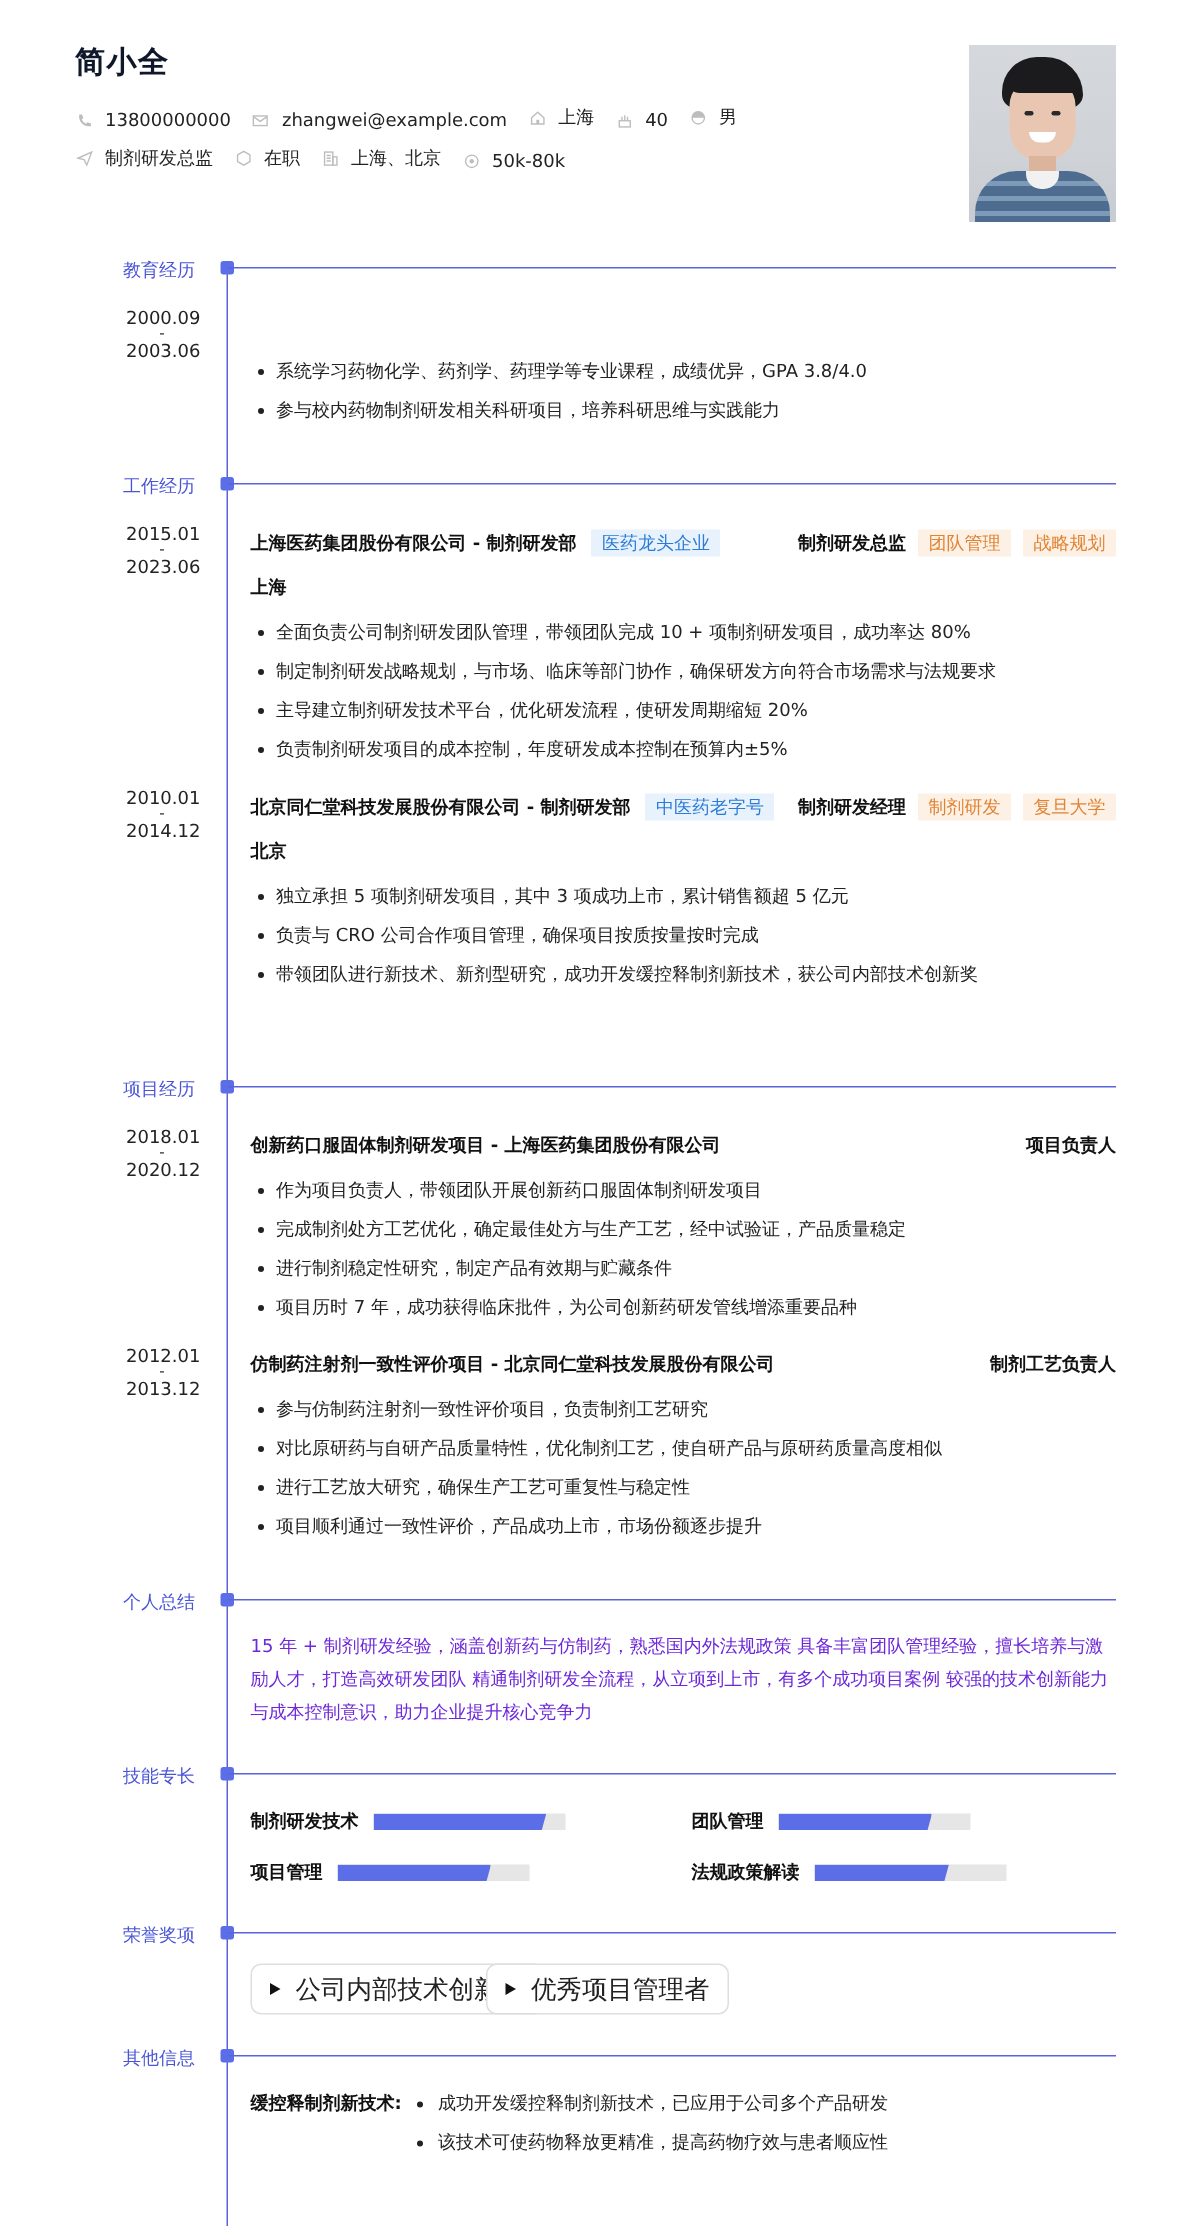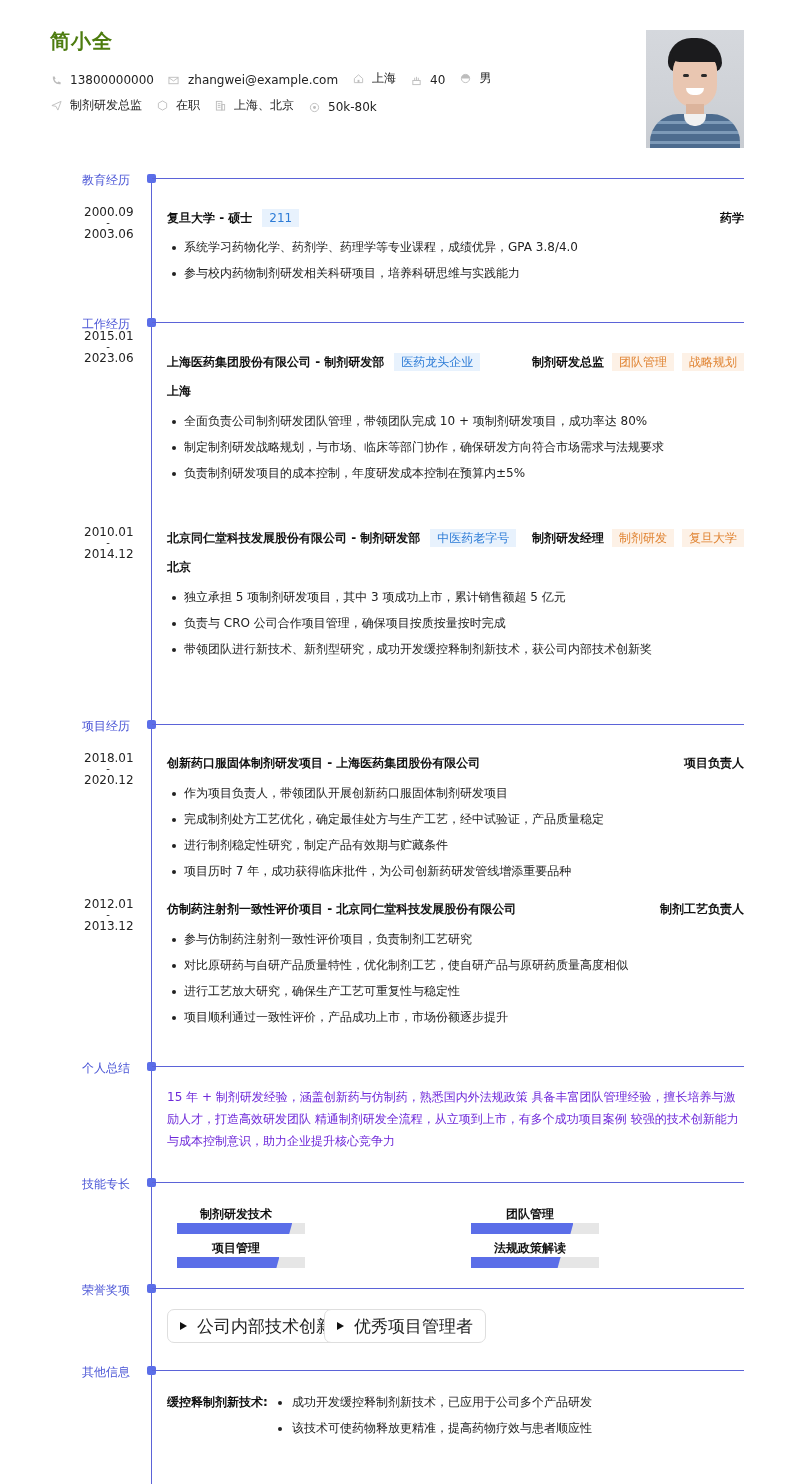--- a/index.html
+++ b/index.html
@@ -7,21 +7,21 @@
   body {
     font-family: "DejaVu Sans", "Liberation Sans", sans-serif;
     color: #1f1f1f;
     font-size: 12px;
     position: relative;
     overflow: hidden;
   }
   .page { position: relative; width: 794px; height: 1484px; }
 
   
-  .name { position: absolute; left: 50px; top: 28px; font-size: 20px; font-weight: bold; color: #4d7c0f; letter-spacing: 1px; }
+  .name { position: absolute; left: 50px; top: 28px; font-size: 20px; font-weight: bold; color: #0f172a; letter-spacing: 1px; }
   .info-row { position: absolute; left: 50px; display: flex; align-items: flex-end; font-size: 12px; color: #222; }
   .info-row.r1 { top: 70px; }
   .info-row.r2 { top: 97px; }
   .info-item { display: flex; align-items: center; margin-right: 14px; }
   .info-item .ic { width: 12px; height: 12px; margin-right: 8px; color: #b8b8b8; display: inline-flex; align-items: center; justify-content: center; }
   .info-item .ic svg { width: 11px; height: 11px; }
 
   .avatar {
     position: absolute; left: 646px; top: 30px; width: 98px; height: 118px;
     background: linear-gradient(180deg, #d5d8dd 0%, #cfd2d7 60%, #c8ccd2 100%);
@@ -55,21 +55,21 @@
   .tag-orange { background: #fdf1e6; color: #e08433; padding: 1px 7px; margin-left: 8px; font-size: 12px; line-height: 16px; }
 
   .sub { position: absolute; left: 167px; font-size: 12px; font-weight: bold; color: #111; }
 
   .bullets { position: absolute; left: 170px; right: 40px; list-style: none; }
   .bullets li { position: relative; padding-left: 14px; font-size: 12px; color: #222; height: 26px; line-height: 16px; }
   .bullets li::before { content: ""; position: absolute; left: 2px; top: 7px; width: 4px; height: 4px; background: #222; border-radius: 50%; }
 
   .summary { position: absolute; left: 167px; width: 580px; font-size: 12px; line-height: 22px; color: #6d28d9; }
 
-  .skill { position: absolute; display: flex; align-items: center; font-size: 12px; font-weight: bold; color: #111; flex-direction: column; }
+  .skill { position: absolute; display: flex; align-items: center; font-size: 12px; font-weight: bold; color: #111; }
   .skill .bar { margin-left: 10px; width: 128px; height: 11px; background: #e6e6e6; position: relative; overflow: hidden; }
   .skill .fill { position: absolute; left: 0; top: 0; height: 11px; background: #5b6ee8; clip-path: polygon(0 0, 100% 0, calc(100% - 3px) 100%, 0 100%); }
 
   .award { position: absolute; top: 1309px; height: 31px; border: 1px solid #dedede; border-radius: 7px; display: flex; align-items: center; padding: 16px 12px; font-size: 17px; color: #222; background: #fff; }
   .award .tri { width: 0; height: 0; border-left: 7px solid #111; border-top: 4.5px solid transparent; border-bottom: 4.5px solid transparent; margin-right: 10px; }
 
   .other-label { position: absolute; left: 167px; top: 1394px; font-weight: bold; font-size: 12px; color: #111; }
   .other-list { position: absolute; left: 278px; top: 1394px; list-style: none; }
   .other-list li { position: relative; padding-left: 14px; height: 26px; line-height: 16px; font-size: 12px; color: #222; }
   .other-list li::before { content: ""; position: absolute; left: 0; top: 7px; width: 4px; height: 4px; background: #222; border-radius: 50%; }
@@ -186,52 +186,47 @@
 
   <div class="section-title" style="top:172px">教育经历</div>
   <div class="section-dot" style="top:174px"></div>
   <div class="section-rule" style="top:178px"></div>
 
   <div class="date" style="top:206px">
     <span>2000.09</span>
     <span class="dash">-</span>
     <span>2003.06</span>
   </div>
-  <div class="entry-head" style="top:209px">
-    <span class="title">复旦大学 - 硕士</span>
-    <span class="tag-blue">211</span>
-    <span class="spacer"></span>
-    <span class="role">药学</span>
-  </div>
   <ul class="bullets" style="top:239px">
     <li>系统学习药物化学、药剂学、药理学等专业课程，成绩优异，GPA 3.8/4.0</li>
     <li>参与校内药物制剂研发相关科研项目，培养科研思维与实践能力</li>
   </ul>
 
   <div class="section-title" style="top:316px">工作经历</div>
   <div class="section-dot" style="top:318px"></div>
   <div class="section-rule" style="top:322px"></div>
 
-  <div class="date" style="top:330px">
+  <div class="date" style="top:350px">
     <span>2015.01</span>
     <span class="dash">-</span>
     <span>2023.06</span>
   </div>
   <div class="entry-head" style="top:353px">
     <span class="title">上海医药集团股份有限公司 - 制剂研发部</span>
     <span class="tag-blue">医药龙头企业</span>
     <span class="spacer"></span>
     <span class="role">制剂研发总监</span>
     <span class="tag-orange">团队管理</span>
     <span class="tag-orange">战略规划</span>
   </div>
   <div class="sub" style="top:383px">上海</div>
   <ul class="bullets" style="top:413px">
     <li>全面负责公司制剂研发团队管理，带领团队完成 10 + 项制剂研发项目，成功率达 80%</li>
     <li>制定制剂研发战略规划，与市场、临床等部门协作，确保研发方向符合市场需求与法规要求</li>
+    <li>主导建立制剂研发技术平台，优化研发流程，使研发周期缩短 20%</li>
     <li>负责制剂研发项目的成本控制，年度研发成本控制在预算内±5%</li>
   </ul>
 
   <div class="date" style="top:526px">
     <span>2010.01</span>
     <span class="dash">-</span>
     <span>2014.12</span>
   </div>
   <div class="entry-head" style="top:529px">
     <span class="title">北京同仁堂科技发展股份有限公司 - 制剂研发部</span>

